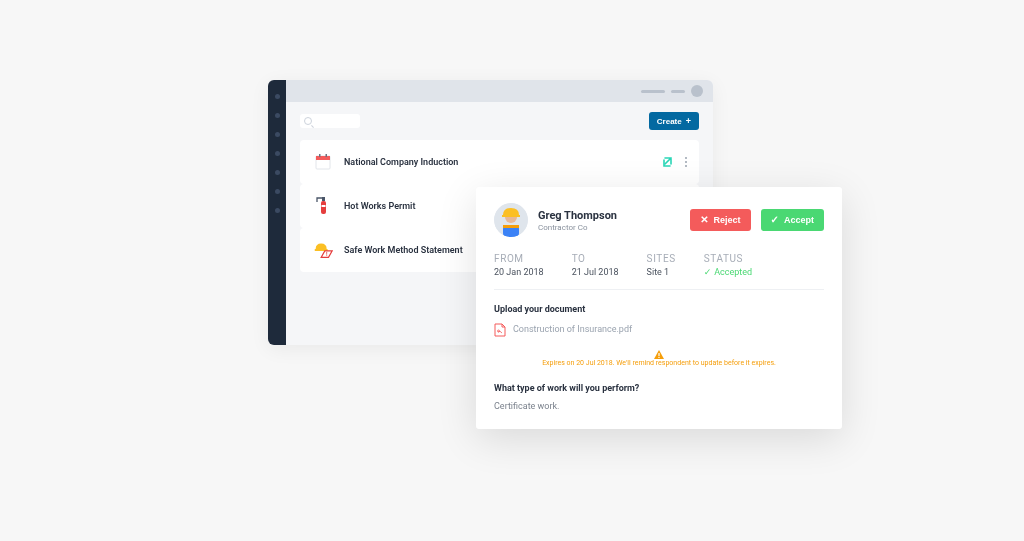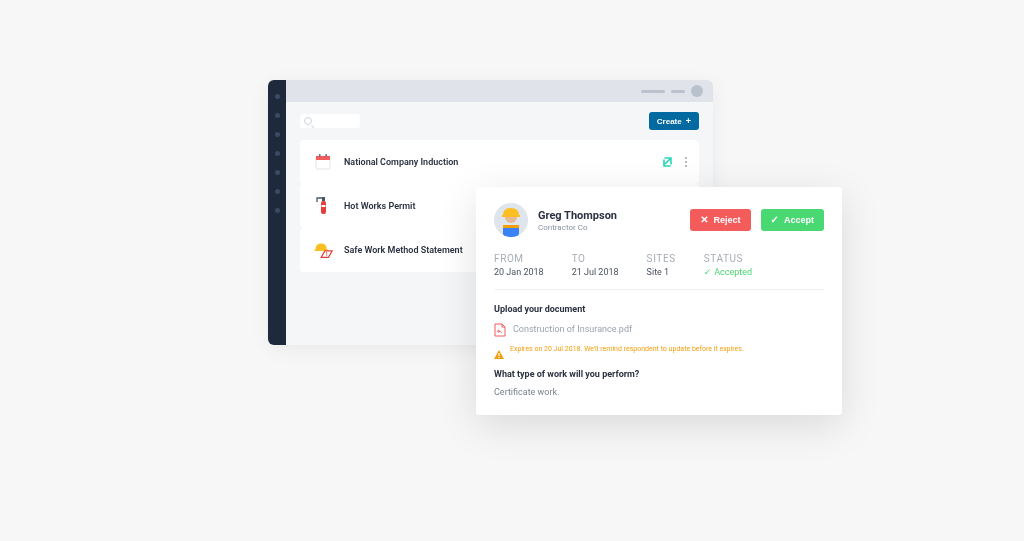--- a/index.html
+++ b/index.html
@@ -262,20 +262,21 @@
     }
     .file-name {
       font-size: 9px;
       color: #9aa3af;
     }
     .expiry {
       display: flex;
       align-items: center;
       gap: 6px;
       margin-bottom: 16px;
+      flex-direction: column;
     }
     .warn-icon {
       width: 10px;
       height: 9px;
     }
     .expiry-text {
       font-size: 7px;
       color: #f59e0b;
     }
     .answer-text {

